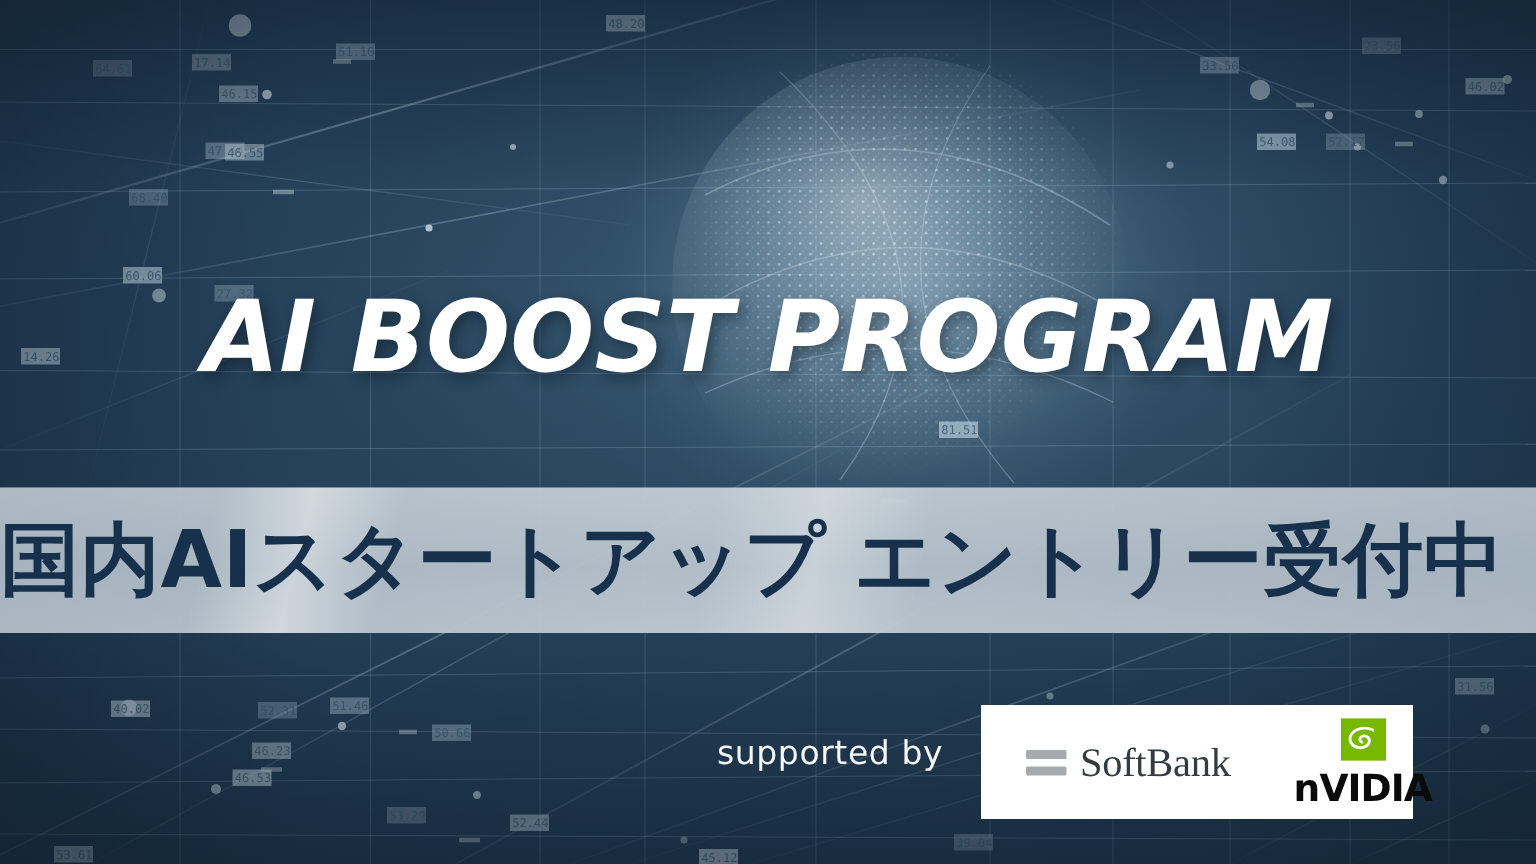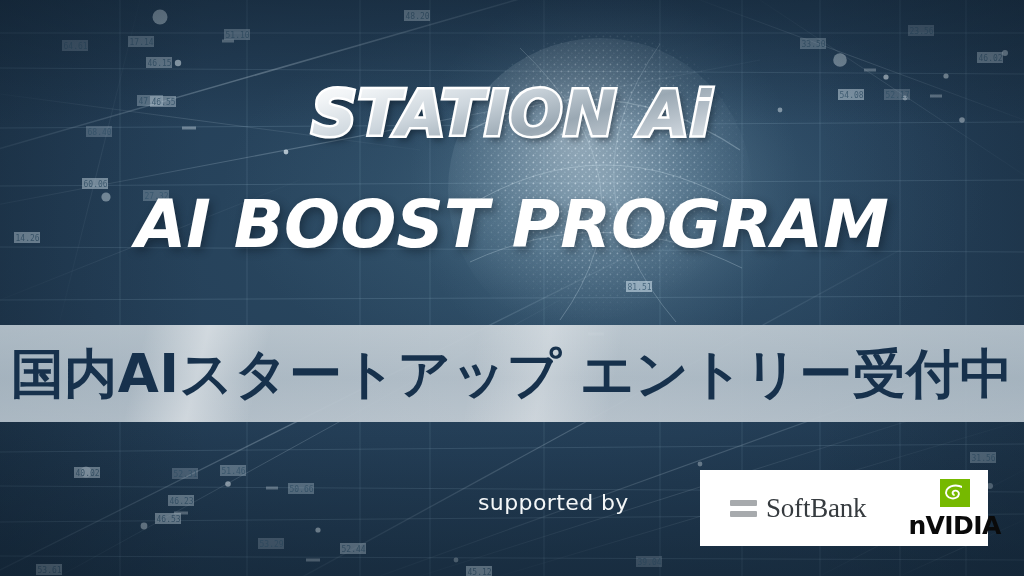--- a/index.html
+++ b/index.html
@@ -105,21 +105,20 @@
   
   .band {
     position: absolute;
     left: 0;
     top: 325px;
     width: 1024px;
     height: 97px;
     background: linear-gradient(to bottom, rgba(190,201,209,0.94) 0%, rgba(177,190,200,0.93) 55%, rgba(186,197,206,0.94) 100%);
     display: flex;
     align-items: center;
-    justify-content: center;
     overflow: hidden;
   }
   .band-sheen {
     position: absolute;
     inset: 0;
     background:
       linear-gradient(104deg, rgba(255,255,255,0) 14%, rgba(255,255,255,0.40) 20%, rgba(255,255,255,0) 26%),
       linear-gradient(100deg, rgba(255,255,255,0) 46%, rgba(255,255,255,0.30) 53%, rgba(255,255,255,0) 60%),
       linear-gradient(to right, rgba(160,176,188,0.35) 0%, rgba(255,255,255,0.10) 45%, rgba(160,176,188,0.30) 100%);
     pointer-events: none;
@@ -152,21 +151,20 @@
   
   .sponsor-box {
     position: absolute;
     left: 654px;
     top: 470px;
     width: 288px;
     height: 76px;
     background: #ffffff;
     display: flex;
     align-items: center;
-    margin-left: 46px;
   }
 
   .logo-softbank {
     display: flex;
     align-items: center;
     margin-left: 30px;
     gap: 9px;
   }
   .sb-bars {
     display: flex;
@@ -411,26 +409,20 @@
         <text x="467.5" y="574.6" font-family="&quot;DejaVu Sans Mono&quot;, monospace" font-size="8" fill="#3a5b73" opacity="0.85">45.12</text>
         <rect x="636" y="556" width="26" height="11" fill="#c9dce8" opacity="0.30"></rect>
         <text x="637.5" y="564.6" font-family="&quot;DejaVu Sans Mono&quot;, monospace" font-size="8" fill="#3a5b73" opacity="0.85">39.04</text>
       </g>
   </svg>
 
   <div class="bg-layer bg-vignette"></div>
 
   <div class="content">
 
-    <div class="title-station">
-      <span style="position:relative; display:inline-block;">
-        <span class="outline">STATION Ai</span>
-        <span class="gfill">STATION Ai</span>
-      </span>
-    </div>
 
     <div class="title-program">AI BOOST PROGRAM</div>
 
     <div class="band">
       <div class="band-sheen"></div>
       <div class="band-text">国内AIスタートアップ エントリー受付中</div>
     </div>
 
     <div class="supported-by">supported by</div>
 

